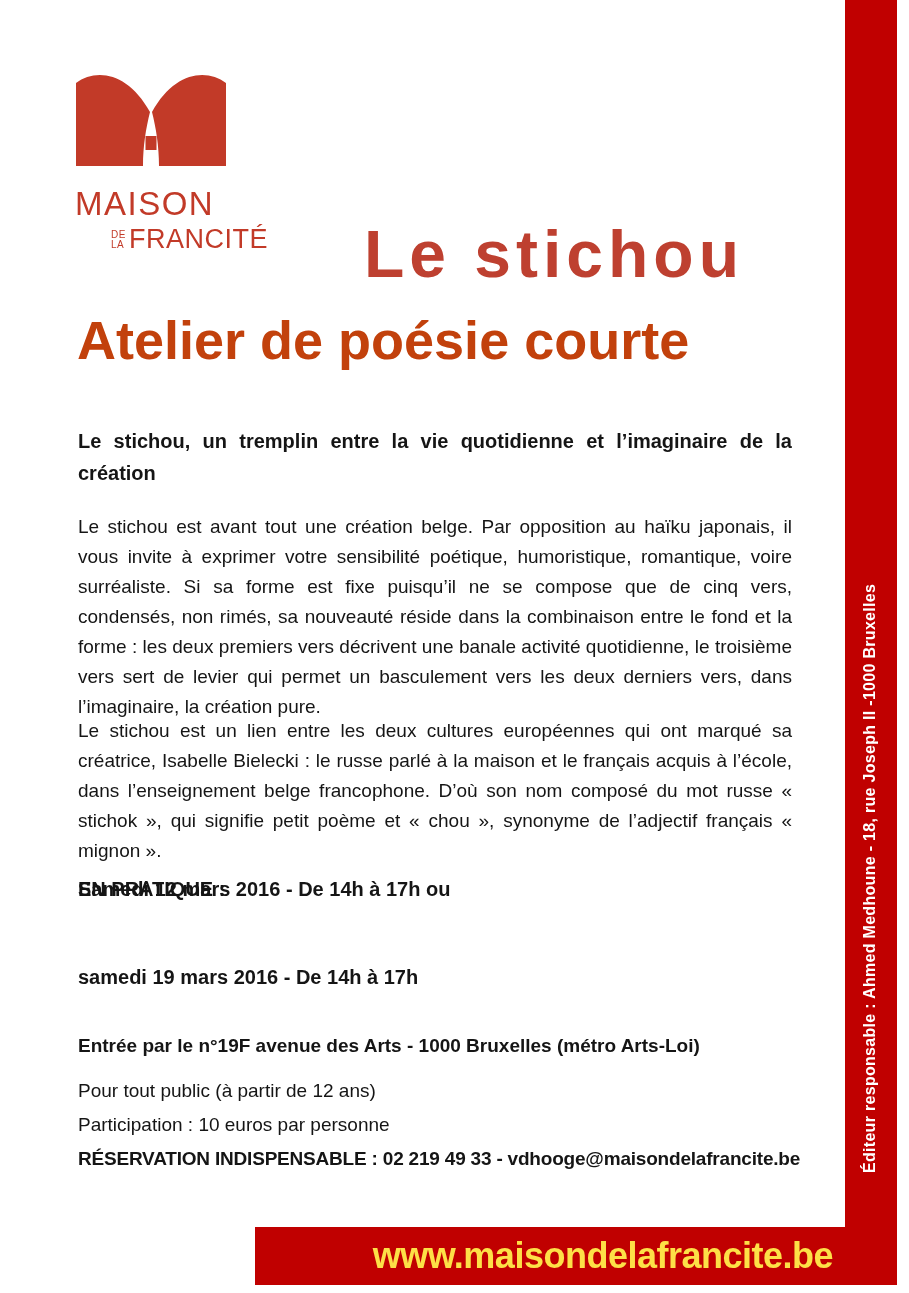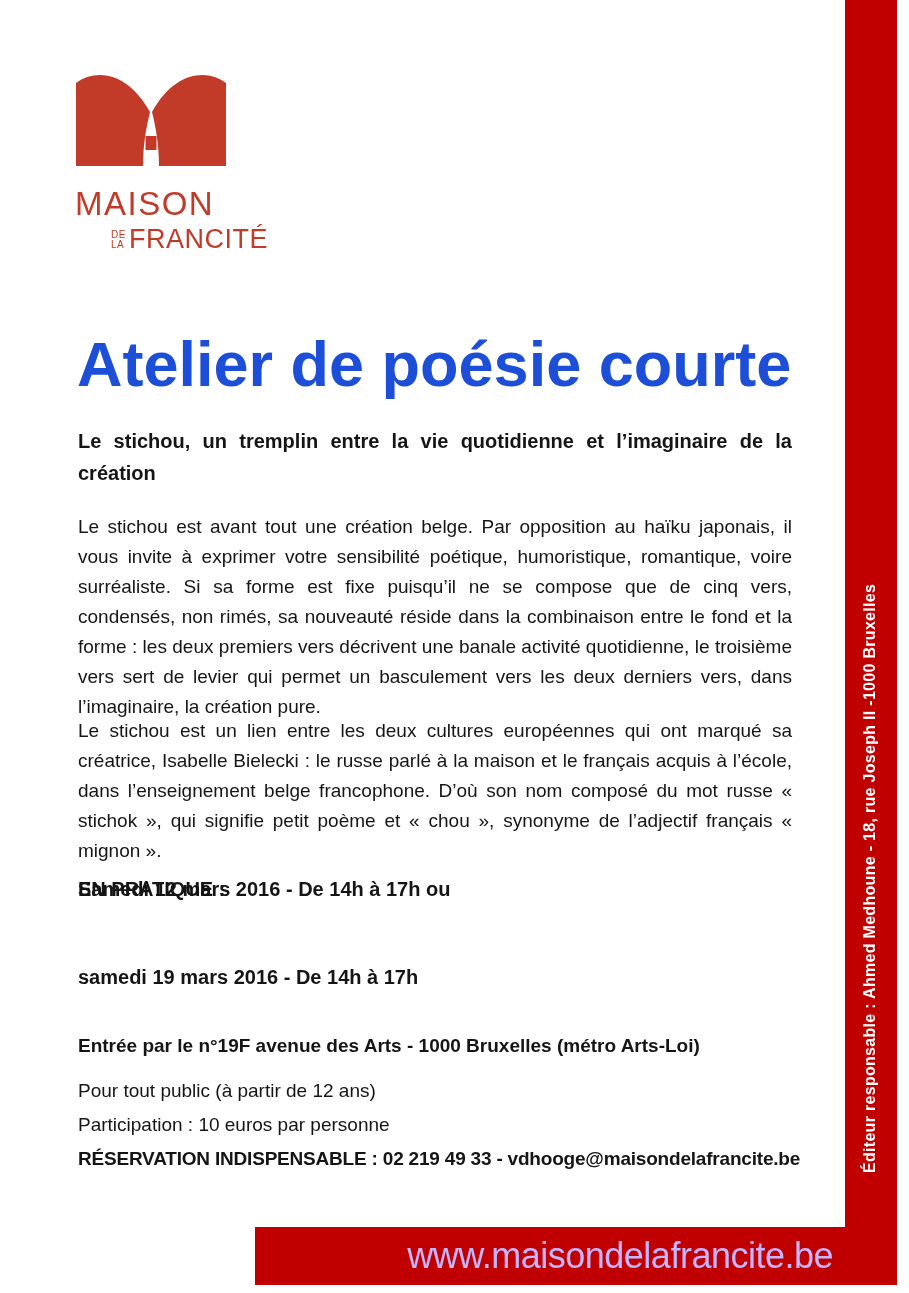--- a/index.html
+++ b/index.html
@@ -31,21 +31,21 @@
     color:#fff;font-weight:bold;font-size:16px;letter-spacing:.3px;
   }
   
   .footer-bar{
     position:absolute;left:255px;top:1227px;width:642px;height:58px;
     background:var(--bar-red);
     display:flex;align-items:center;justify-content:flex-end;
     padding-right:64px;
   }
   .footer-url{
-    color:#c4b5fd;font-weight:normal;font-size:36px;letter-spacing:-0.5px;
+    color:#fde047;font-weight:bold;font-size:36px;letter-spacing:-0.5px;
     white-space:nowrap;
   }
   
   .logo{position:absolute;left:75px;top:66px;width:154px;}
   .logo svg{display:block;width:152px;height:100px;}
   .logo-maison{
     color:var(--logo-red);font-size:33px;letter-spacing:1.5px;
     font-weight:400;margin-top:21px;line-height:1;white-space:nowrap;
   }
   .logo-line2{display:flex;align-items:center;margin-top:6px;padding-left:36px;}
@@ -60,22 +60,22 @@
   }
   
   .title-stichou{
     position:absolute;left:325px;top:220px;width:458px;
     text-align:center;
     color:var(--title-red);
     font-size:66px;font-weight:bold;letter-spacing:5px;
     line-height:1.05;white-space:nowrap;
   }
   .headline{
-    position:absolute;left:77px;top:331px;width:716px;
-    color:#1d4ed8;font-size:63px;font-weight:800;letter-spacing:0px;
+    position:absolute;left:77px;top:312px;width:716px;
+    color:#c2410c;font-size:54px;font-weight:800;letter-spacing:0px;
     line-height:1.05;white-space:nowrap;
   }
   
   .block{position:absolute;left:78px;width:714px;}
   .justify{text-align:justify;}
   .body-text{font-size:19px;line-height:30px;}
   .bold{font-weight:bold;}
   .intro{top:425px;font-size:20px;line-height:32px;}
   .para1{top:512px;}
   .para2{top:716px;}
@@ -109,20 +109,21 @@
     <div class="logo-maison">MAISON</div>
     <div class="logo-line2">
       <div class="logo-dela">
         <span>DE</span>
         <span>LA</span>
       </div>
       <div class="logo-francite">FRANCITÉ</div>
     </div>
   </div>
 
+  <div class="title-stichou">Le stichou</div>
   <div class="headline">Atelier de poésie courte</div>
 
   <div class="block intro bold justify">Le stichou, un tremplin entre la vie quotidienne et l’imaginaire de la création</div>
   <div class="block para1 body-text justify">Le stichou est avant tout une création belge. Par opposition au haïku japonais, il vous invite à exprimer votre sensibilité poétique, humoristique, romantique, voire surréaliste. Si sa forme est fixe puisqu’il ne se compose que de cinq vers, condensés, non rimés, sa nouveauté réside dans la combinaison entre le fond et la forme : les deux premiers vers décrivent une banale activité quotidienne, le troisième vers sert de levier qui permet un basculement vers les deux derniers vers, dans l’imaginaire, la création pure.</div>
   <div class="block pratique-h bold">EN PRATIQUE :</div>
 
   <div class="block para2 body-text justify">Le stichou est un lien entre les deux cultures européennes qui ont marqué sa créatrice, Isabelle Bielecki : le russe parlé à la maison et le français acquis à l’école, dans l’enseignement belge francophone. D’où son nom composé du mot russe « stichok », qui signifie petit poème et « chou », synonyme de l’adjectif français « mignon ».</div>
   <div class="block date1 bold">Samedi 12 mars 2016 - De 14h à 17h  ou</div>
   <div class="block date2 bold">samedi 19 mars 2016 - De 14h à 17h</div>
   <div class="block entrance">Entrée par le n°19F avenue des Arts - 1000 Bruxelles (métro Arts-Loi)</div>

